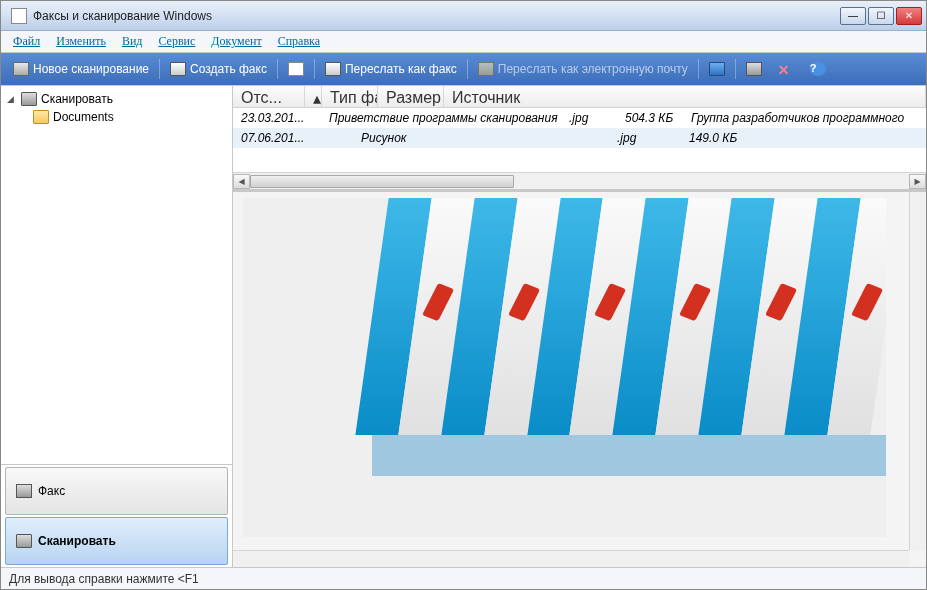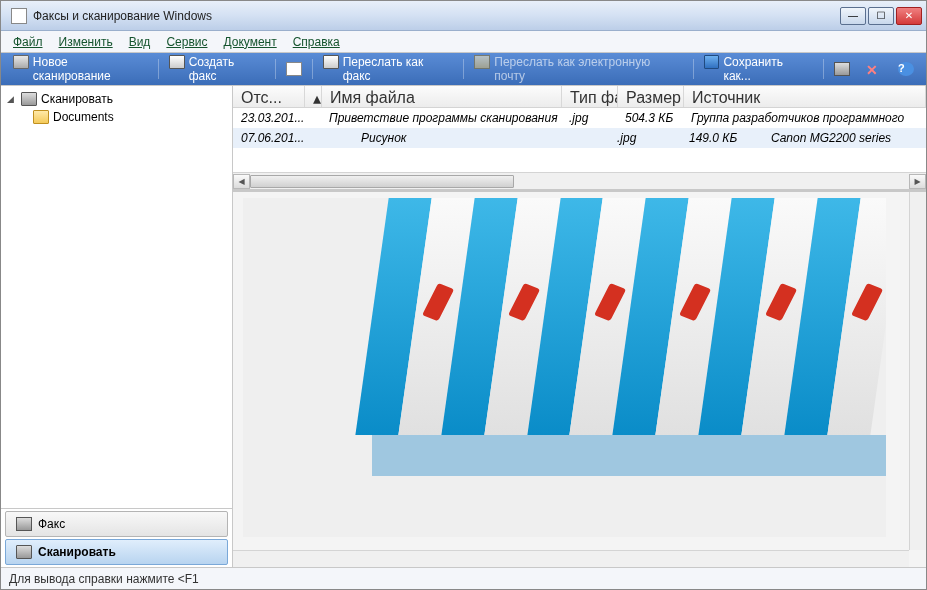--- a/index.html
+++ b/index.html
@@ -10,26 +10,26 @@
 
 .titlebar { height: 30px; background: linear-gradient(to bottom, #e8eff9 0%, #d4e1f3 50%, #bccee8 100%); border-bottom: 1px solid #9aafcc; display: flex; align-items: center; padding: 0 4px; }
 .titlebar .app-icon { width: 16px; height: 16px; margin: 0 6px; background: #fff; border: 1px solid #888; }
 .titlebar .title { flex: 1; font-size: 12px; color: #222; }
 .titlebar .win-controls { display: flex; gap: 2px; }
 .titlebar .win-btn { width: 26px; height: 18px; border: 1px solid #5a6f8f; background: linear-gradient(to bottom, #f0f5fb, #c9d8ec); border-radius: 2px; display: flex; align-items: center; justify-content: center; font-size: 10px; cursor: pointer; }
 .titlebar .win-btn.close { background: linear-gradient(to bottom, #f08080, #d43a3a); color: #fff; border-color: #a02020; }
 
 
 .menubar { height: 22px; background: #f4f6fa; border-bottom: 1px solid #c8c8c8; display: flex; align-items: center; padding: 0 4px; }
-.menubar .menu-item { padding: 2px 8px; cursor: pointer; color: #14532d; }
+.menubar .menu-item { padding: 2px 8px; cursor: pointer; color: #0369a1; font-family: Liberation Serif, serif; }
 .menubar .menu-item u { text-decoration: underline; }
 
 
 .toolbar { height: 32px; background: linear-gradient(to bottom, #5a8cd6, #3b6db8); display: flex; align-items: center; padding: 0 4px; color: #fff; font-size: 12px; }
-.toolbar .tool-btn { display: flex; align-items: flex-start; gap: 4px; padding: 3px 8px; cursor: pointer; border-radius: 2px; }
+.toolbar .tool-btn { display: flex; align-items: flex-end; gap: 4px; padding: 3px 8px; cursor: pointer; border-radius: 2px; }
 .toolbar .sep { width: 1px; height: 20px; background: rgba(255,255,255,0.3); margin: 0 2px; }
 .toolbar .tool-icon { width: 16px; height: 14px; display: inline-block; }
 .toolbar .tool-btn.disabled { opacity: 0.6; cursor: default; }
 
 .icon-scanner { background: linear-gradient(#e8e8e8,#aaa); border: 1px solid #666; border-radius: 1px; }
 .icon-fax { background: linear-gradient(#fff,#ccc); border: 1px solid #555; border-radius: 1px; position: relative; }
 .icon-page { background: #fff; border: 1px solid #888; }
 .icon-mail { background: linear-gradient(#f4e7c0,#d4b870); border: 1px solid #8a7030; }
 .icon-disk { background: linear-gradient(#6db0f0,#3070c0); border: 1px solid #204a80; border-radius: 1px; }
 .icon-print { background: linear-gradient(#ddd,#999); border: 1px solid #555; }
@@ -42,21 +42,21 @@
 
 .sidebar { width: 232px; background: #fff; border-right: 1px solid #c8c8c8; display: flex; flex-direction: column; }
 .sidebar-tree { flex: 1; padding: 4px 6px; }
 .tree-node { display: flex; align-items: center; gap: 4px; padding: 2px 0; }
 .tree-toggle { width: 10px; font-size: 9px; color: #555; cursor: pointer; }
 .tree-icon { width: 16px; height: 14px; }
 .tree-icon.scanner { background: linear-gradient(#ddd,#999); border: 1px solid #555; border-radius: 1px; }
 .tree-icon.folder { background: linear-gradient(#ffe9a8,#f4ca5a); border: 1px solid #c09020; border-radius: 1px; }
 .tree-children { margin-left: 26px; }
 .sidebar-tabs { border-top: 1px solid #c8c8c8; }
-.side-tab { display: flex; align-items: flex-end; gap: 6px; padding: 5px 10px; background: linear-gradient(to bottom,#f8f8f8,#e4e4e4); border: 1px solid #b4b4b4; border-radius: 2px; margin: 2px 4px; cursor: pointer; }
+.side-tab { display: flex; align-items: flex-end; gap: 6px; padding: 16px 10px; background: linear-gradient(to bottom,#f8f8f8,#e4e4e4); border: 1px solid #b4b4b4; border-radius: 2px; margin: 2px 4px; cursor: pointer; }
 .side-tab.active { background: linear-gradient(to bottom,#e0eefc,#b8d4f0); border-color: #7aa8d8; font-weight: bold; }
 
 
 .main { flex: 1; display: flex; flex-direction: column; overflow: hidden; }
 .listarea { height: 104px; display: flex; flex-direction: column; border-bottom: 1px solid #c8c8c8; overflow: hidden; }
 .list-header { height: 22px; background: linear-gradient(to bottom,#fcfcfc,#ececec); display: flex; border-bottom: 1px solid #d4d4d4; }
 .list-header .col { padding: 3px 8px; border-right: 1px solid #d8d8d8; font-size: 16px; color: #333; white-space: nowrap; overflow: hidden; }
 .list-body { flex: 1; overflow: hidden; }
 .list-row { display: flex; height: 20px; align-items: center; }
 .list-row.selected { background: #e8f0fa; gap: 16px; }
@@ -132,21 +132,20 @@
       <span>Переслать как факс</span>
     </div>
     <div class="sep"></div>
     <div class="tool-btn disabled">
       <span class="tool-icon icon-mail"></span>
       <span>Переслать как электронную почту</span>
     </div>
     <div class="sep"></div>
     <div class="tool-btn">
       <span class="tool-icon icon-disk"></span>
-      <span>Сохранить как...</span>
     </div>
     <div class="sep"></div>
     <div class="tool-btn">
       <span class="tool-icon icon-print"></span>
     </div>
     <div class="tool-btn">
       <span class="tool-icon icon-x">✕</span>
     </div>
     <div class="tool-btn">
       <span class="tool-icon icon-help">?</span>
@@ -179,41 +178,39 @@
           <span>Сканировать</span>
         </div>
       </div>
     </div>
 
     <div class="main">
       <div class="listarea">
         <div class="list-header">
           <div class="col col-date">Отс...</div>
           <div class="col col-sort">▴</div>
-          <div class="col col-name">Имя файла</div>
           <div class="col col-type">Тип фа...</div>
           <div class="col col-size">Размер</div>
           <div class="col col-source">Источник</div>
         </div>
         <div class="list-body">
           <div class="list-row">
             <div class="cell col-date">23.03.201...</div>
             <div class="cell col-sort"></div>
             <div class="cell col-name">Приветствие программы сканирования</div>
             <div class="cell col-type">.jpg</div>
             <div class="cell col-size">504.3 КБ</div>
             <div class="cell col-source">Группа разработчиков программного</div>
           </div>
           <div class="list-row selected">
             <div class="cell col-date">07.06.201...</div>
             <div class="cell col-sort"></div>
             <div class="cell col-name">Рисунок</div>
             <div class="cell col-type">.jpg</div>
             <div class="cell col-size">149.0 КБ</div>
-            <div class="cell col-source">Canon MG2200 series</div>
           </div>
         </div>
         <div class="list-hscroll">
           <div class="arrow">◀</div>
           <div class="track">
               <div class="thumb"></div>
             </div>
           <div class="arrow">▶</div>
         </div>
       </div>

